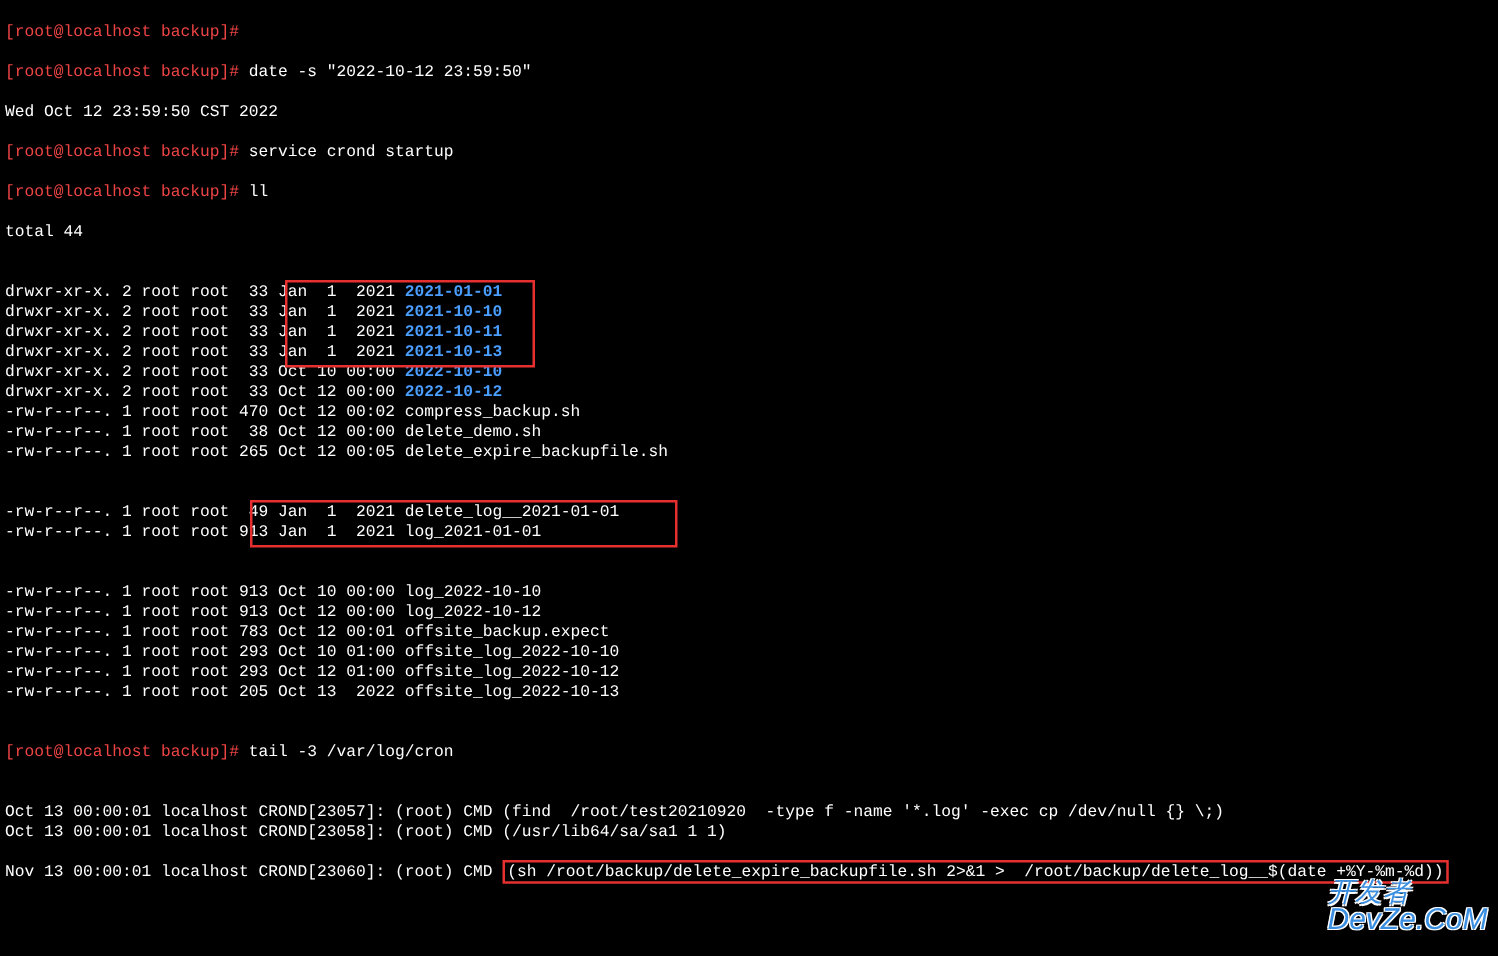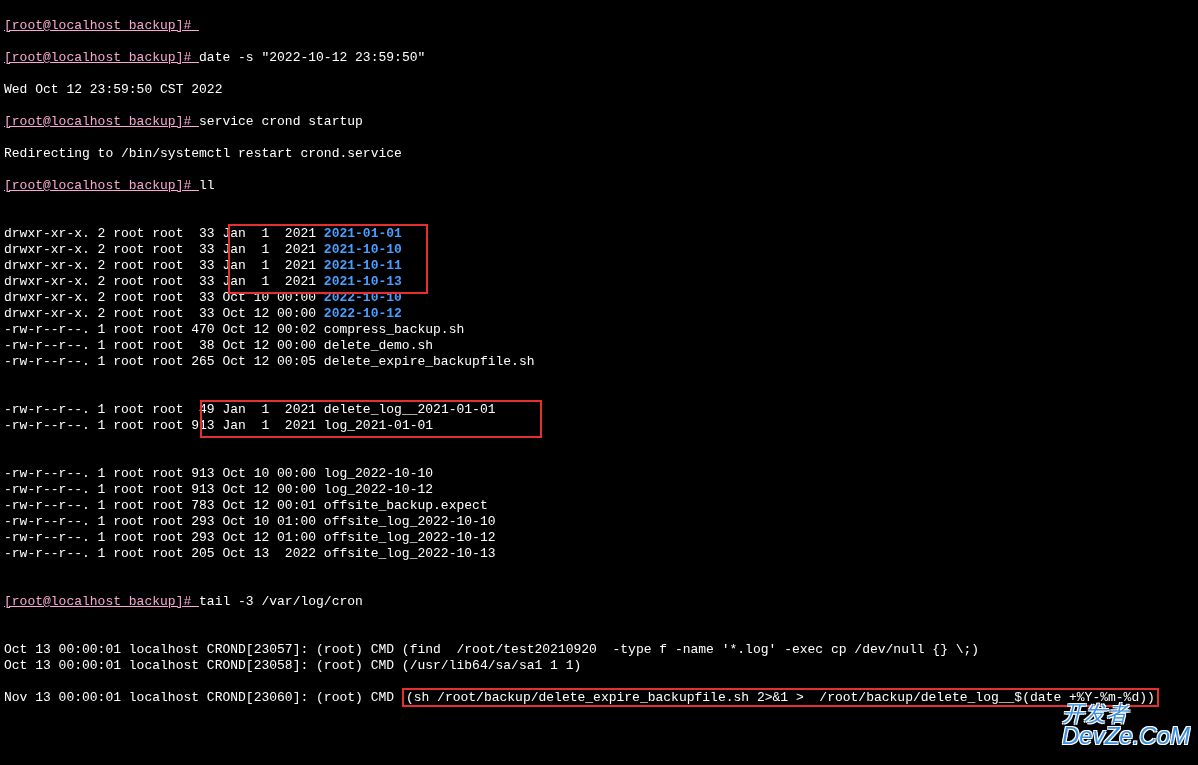--- a/index.html
+++ b/index.html
@@ -14,21 +14,21 @@
     height: 765px;
     overflow: hidden;
   }
   .terminal {
     padding: 2px 4px;
     white-space: pre;
   }
   .line {
     min-height: 16px;
   }
-  .prompt { color: #f9a8d4; text-decoration: underline; }
+  .prompt { color: #ef4444; }
   .dirname { color: #4a9eff; font-weight: bold; margin-top: 20px; }
   .watermark {
     position: absolute;
     right: 8px;
     bottom: 18px;
     font-family: "Microsoft YaHei", sans-serif;
     font-size: 22px;
     font-weight: normal;
     font-style: italic;
     color: #3a8fe0;
@@ -47,22 +47,22 @@
   }
 </style>
 </head>
 <body>
 
 <div class="terminal">
 <div class="line"><span class="prompt">[root@localhost backup]# </span></div>
 <div class="line"><span class="prompt">[root@localhost backup]# </span><span>date -s "2022-10-12 23:59:50"</span></div>
 <div class="line">Wed Oct 12 23:59:50 CST 2022</div>
 <div class="line"><span class="prompt">[root@localhost backup]# </span><span>service crond startup</span></div>
-<div class="line">Redirecting to /bin/systemctl restart crond.service</div>
 <div class="line"><span class="prompt">[root@localhost backup]# </span><span>ll</span></div>
+<div class="line">total 44</div>
 
 <div id="ll1-container"><div style="position: relative;"><div class="line"><span>drwxr-xr-x. 2 root root  33 </span><span>Jan  1  2021 </span><span class="dirname">2021-01-01</span></div><div class="line"><span>drwxr-xr-x. 2 root root  33 </span><span>Jan  1  2021 </span><span class="dirname">2021-10-10</span></div><div class="line"><span>drwxr-xr-x. 2 root root  33 </span><span>Jan  1  2021 </span><span class="dirname">2021-10-11</span></div><div class="line"><span>drwxr-xr-x. 2 root root  33 </span><span>Jan  1  2021 </span><span class="dirname">2021-10-13</span></div><div style="position: absolute; left: 224px; top: -2px; width: 196px; height: 66px; border: 2px solid rgb(230, 48, 48); pointer-events: none;"></div></div><div class="line"><span>drwxr-xr-x. 2 root root  33 Oct 10 00:00 </span><span class="dirname">2022-10-10</span></div><div class="line"><span>drwxr-xr-x. 2 root root  33 Oct 12 00:00 </span><span class="dirname">2022-10-12</span></div><div class="line">-rw-r--r--. 1 root root 470 Oct 12 00:02 compress_backup.sh</div><div class="line">-rw-r--r--. 1 root root  38 Oct 12 00:00 delete_demo.sh</div><div class="line">-rw-r--r--. 1 root root 265 Oct 12 00:05 delete_expire_backupfile.sh</div></div>
 
 <div id="ll1-box2"><div style="position: relative;"><div class="line"><span>-rw-r--r--. 1 root root  </span><span>49 Jan  1  2021 delete_log__2021-01-01</span></div><div class="line"><span>-rw-r--r--. 1 root root 9</span><span>13 Jan  1  2021 log_2021-01-01        </span></div><div style="position: absolute; left: 196px; top: -2px; width: 338px; height: 34px; border: 2px solid rgb(230, 48, 48); pointer-events: none;"></div></div></div>
 
 <div id="ll1-rest"><div class="line">-rw-r--r--. 1 root root 913 Oct 10 00:00 log_2022-10-10</div><div class="line">-rw-r--r--. 1 root root 913 Oct 12 00:00 log_2022-10-12</div><div class="line">-rw-r--r--. 1 root root 783 Oct 12 00:01 offsite_backup.expect</div><div class="line">-rw-r--r--. 1 root root 293 Oct 10 01:00 offsite_log_2022-10-10</div><div class="line">-rw-r--r--. 1 root root 293 Oct 12 01:00 offsite_log_2022-10-12</div><div class="line">-rw-r--r--. 1 root root 205 Oct 13  2022 offsite_log_2022-10-13</div></div>
 
 <div class="line"><span class="prompt">[root@localhost backup]# </span><span>tail -3 /var/log/cron</span></div>
 
 <div id="cron-lines"><div class="line">Oct 13 00:00:01 localhost CROND[23057]: (root) CMD (find  /root/test20210920  -type f -name '*.log' -exec cp /dev/null {} \;)</div><div class="line">Oct 13 00:00:01 localhost CROND[23058]: (root) CMD (/usr/lib64/sa/sa1 1 1)</div></div>

